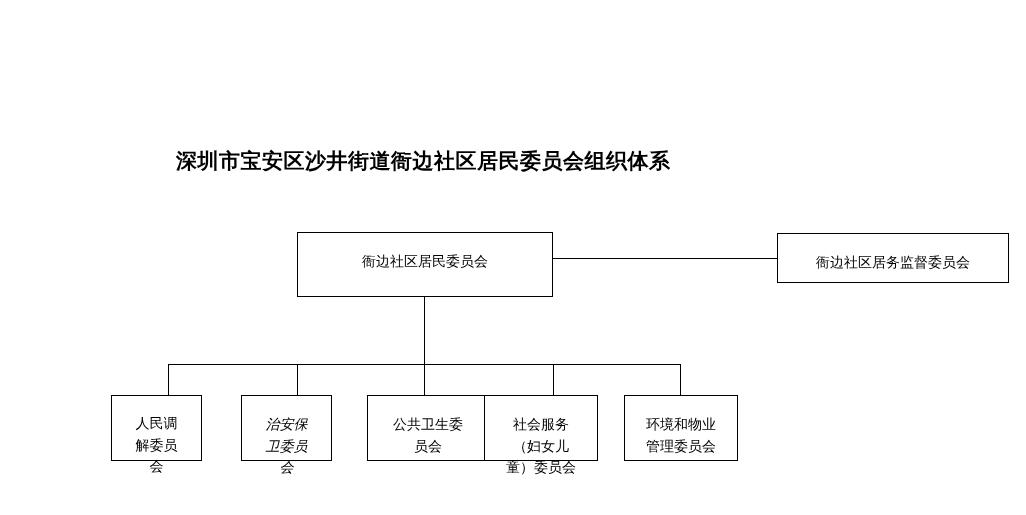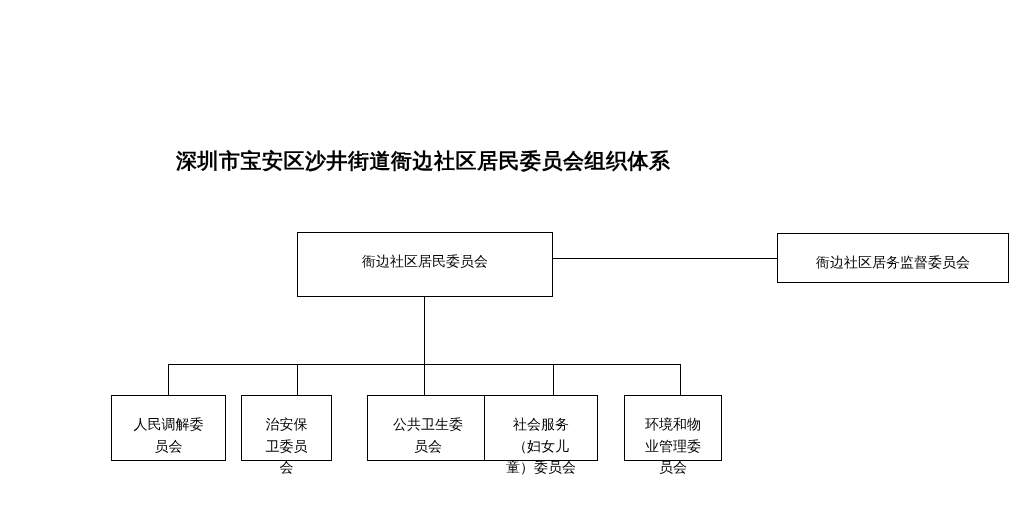--- a/index.html
+++ b/index.html
@@ -31,25 +31,25 @@
     align-items: flex-start;
     justify-content: center;
     text-align: center;
     font-size: 14px;
     line-height: 1.55;
     padding: 2px 3px;
   }
   .box-root       { left: 233px; top: 168px; width: 256px; height: 65px; }
   .box-supervisor { left: 713px; top: 169px; width: 232px; height: 50px; }
   .box-c          { top: 331px; height: 66px; }
-  .box-c1 { left: 47px;  width: 115px; }
-  .box-c2 { left: 177px; width: 91px; }
+  .box-c1 { left: 47px;  width: 91px; font-family: Liberation Mono, monospace; }
+  .box-c2 { left: 177px; width: 91px; font-style: italic; }
   .box-c3 { left: 303px; width: 122px; }
   .box-c4 { left: 420px; width: 114px; }
-  .box-c5 { left: 560px; width: 98px; }
+  .box-c5 { left: 560px; width: 114px; }
   .line {
     position: absolute;
     background: #000000;
   }
   .line-h { height: 1px; }
   .line-v { width: 1px; }
   .conn-root-supervisor { left: 489px; top: 194px; width: 224px; }
   .conn-root-stem       { left: 360px; top: 233px; height: 98px; }
   .conn-distribution    { left: 104px; top: 300px; width: 513px; }
   .drop { top: 300px; height: 31px; }

